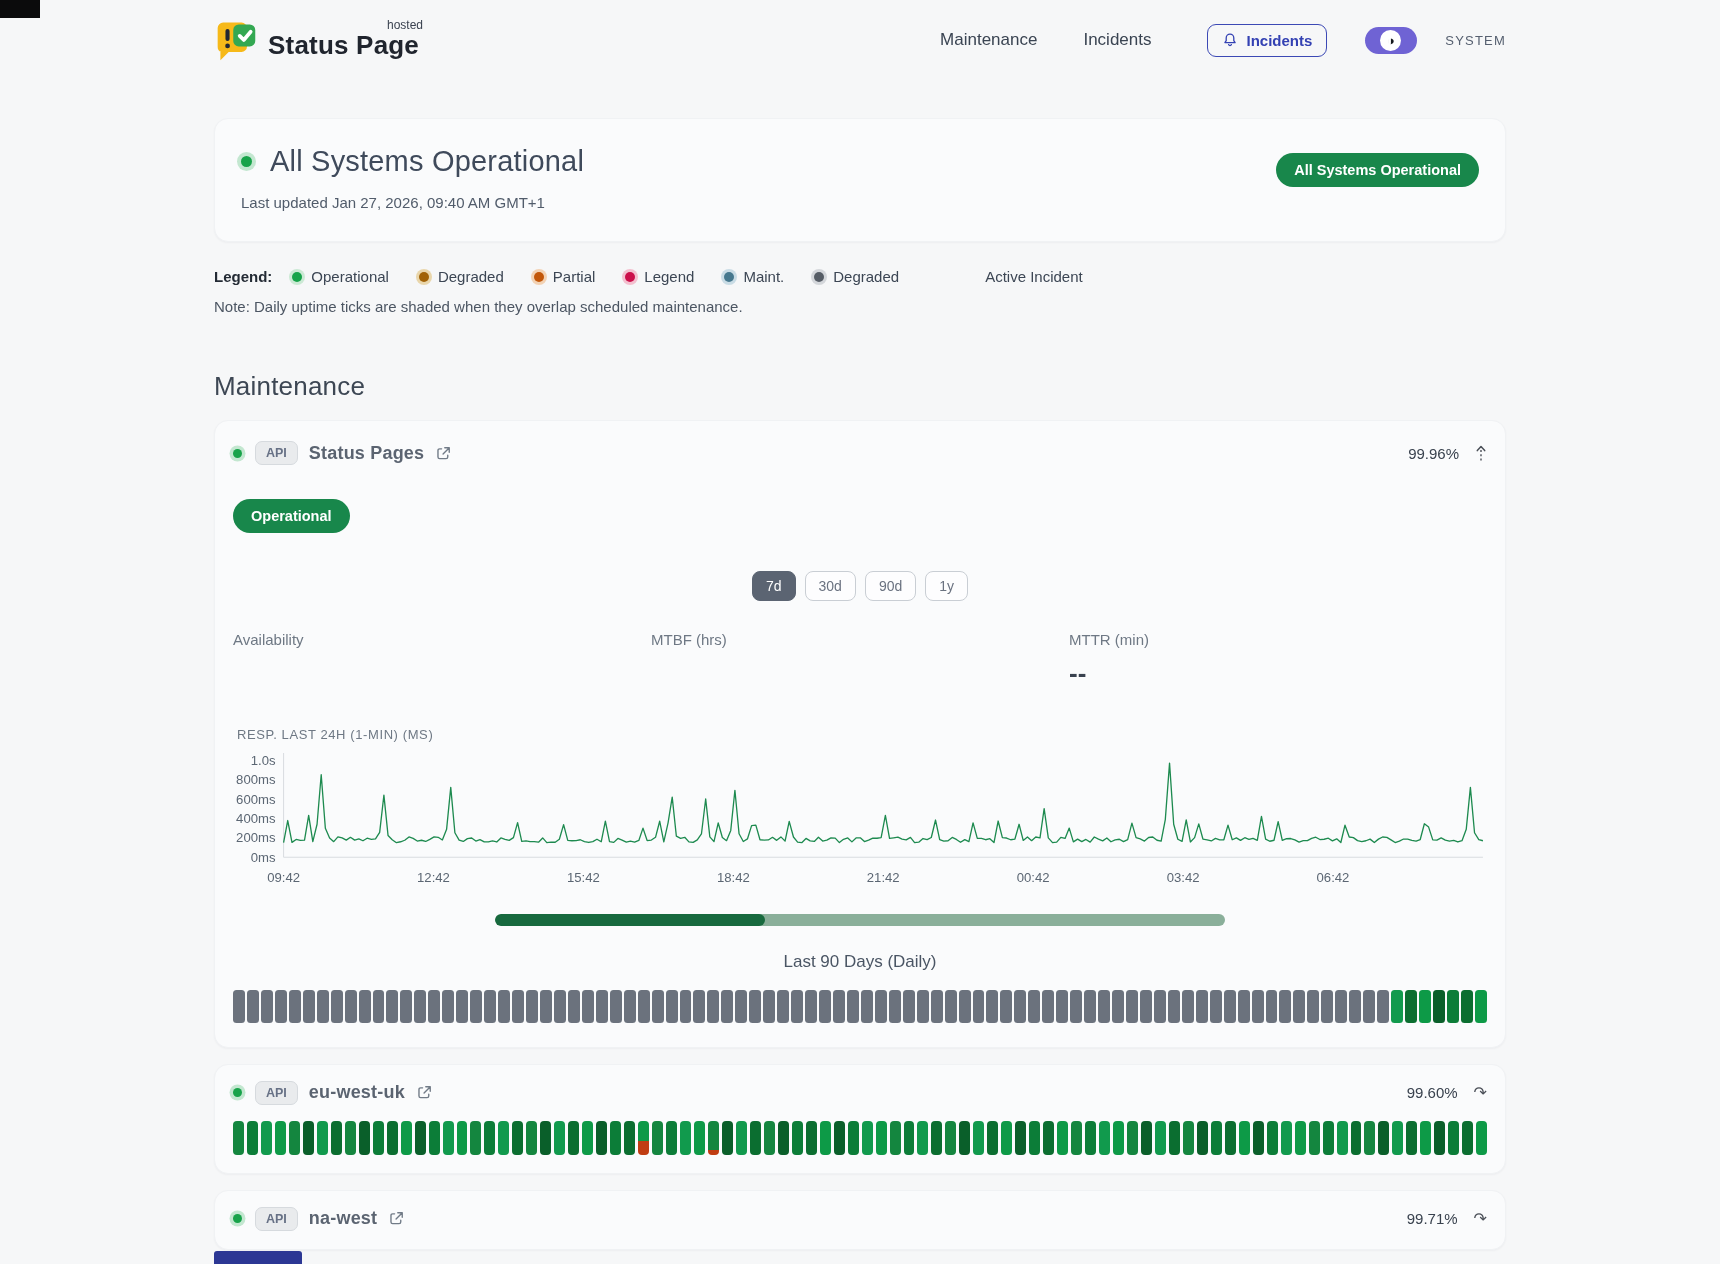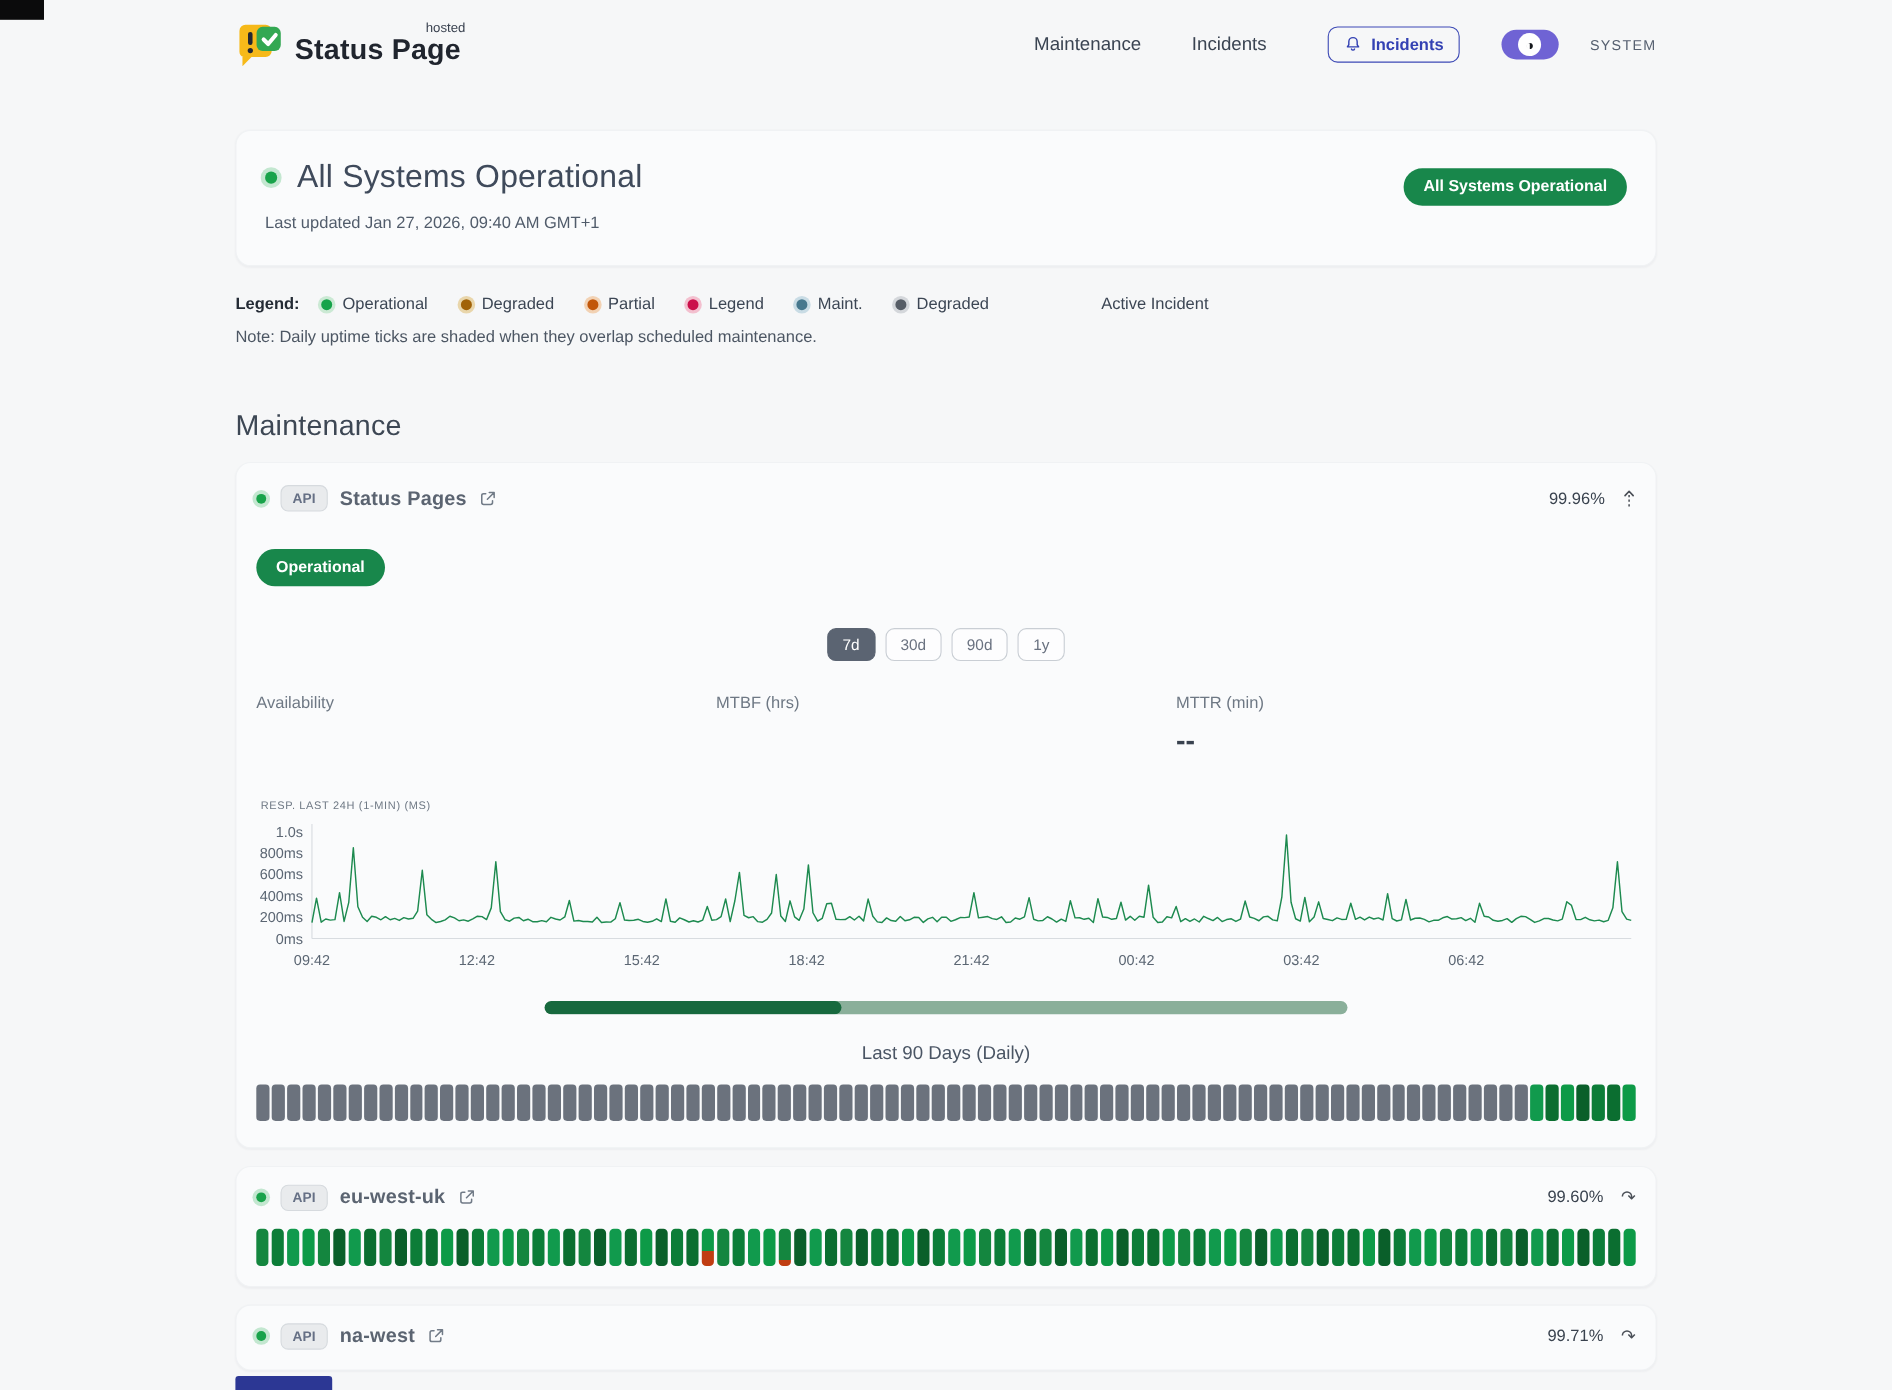--- a/index.html
+++ b/index.html
@@ -36,21 +36,21 @@
   .hero-title { font-size:29px; font-weight:500; color:#3f4a5b; letter-spacing:.2px; }
   .hero-updated { margin-top:16px; font-size:15px; color:#515c6b; }
   .pill-badge { background:#18874b; color:#fff; font-weight:700; font-size:14.5px; border-radius:17px; padding:9px 18px; white-space:nowrap; }
   .hero .pill-badge { align-self:flex-start; margin-top:8px; }
 
   
   .legend-row { margin-top:26px; display:flex; align-items:center; font-size:15px; color:#3c4654; }
   .legend-title { font-weight:700; color:#242b35; margin-right:20px; }
   .legend-item { display:flex; align-items:center; gap:9px; margin-right:30px; }
   .legend-dot { width:10px; height:10px; }
-  .legend-active { margin-left:72px; }
+  .legend-active { margin-left:56px; }
   .legend-note { margin-top:13px; font-size:15px; color:#4c5663; }
 
   
   .section-title { margin-top:56px; font-size:26px; font-weight:500; color:#3d4754; letter-spacing:.2px; }
   .comp-card { margin-top:18px; padding:20px 18px 24px; }
   .comp-head { display:flex; align-items:center; justify-content:space-between; }
   .comp-head-left { display:flex; align-items:center; gap:11px; }
   .comp-dot { width:9px; height:9px; background:#18a34a; box-shadow:0 0 0 3.5px #c3e7d0; margin-right:2px; }
   .type-badge { background:#e9ebed; border:1px solid #d6dade; color:#667085; font-size:12.5px; font-weight:600;
     border-radius:7px; padding:4px 10px; }
@@ -63,21 +63,21 @@
   .ranges { margin-top:46px; display:flex; justify-content:center; gap:9px; }
   .range-btn { font-size:14px; color:#6a7280; background:#fdfdfe; border:1px solid #c9ced4; border-radius:8px;
     padding:6px 13px; cursor:pointer; font-family:inherit; }
   .range-btn.active { background:#5b6472; border-color:#5b6472; color:#fff; }
   .stats { margin-top:30px; display:flex; }
   .stat { flex:1; text-align:left; }
   .stat-label { font-size:15px; color:#6e7884; }
   .stat-value { margin-top:10px; font-size:26px; font-weight:600; color:#39424f; }
 
   .chart-wrap { margin-top:38px; }
-  .chart-label { font-size:10px; letter-spacing:.6px; color:#6e7884; margin-left:4px; }
+  .chart-label { font-size:13px; letter-spacing:.6px; color:#6e7884; margin-left:4px; }
   .resp-chart { width:100%; margin-top:4px; display:block; }
   .resp-chart .ax { font-size:13px; fill:#5b6673; font-family:"Liberation Sans","DejaVu Sans",sans-serif; }
 
   .center-title { margin-top:26px; text-align:center; font-size:17px; color:#4a5564; }
   .today-bar { width:730px; height:12px; border-radius:7px; margin:16px auto 0; overflow:hidden; display:flex; }
   .today-fill { height:100%; border-radius:7px; }
   .strip { margin-top:18px; display:flex; gap:2px; height:33px; }
   .strip .tick { flex:1 1 0; min-width:0; height:100%; border-radius:3.5px; }
   .collapsed-card { margin-top:16px; padding:16px 18px 18px; }
   .collapsed-card .strip { gap:3px; height:34px; margin-top:16px; }

